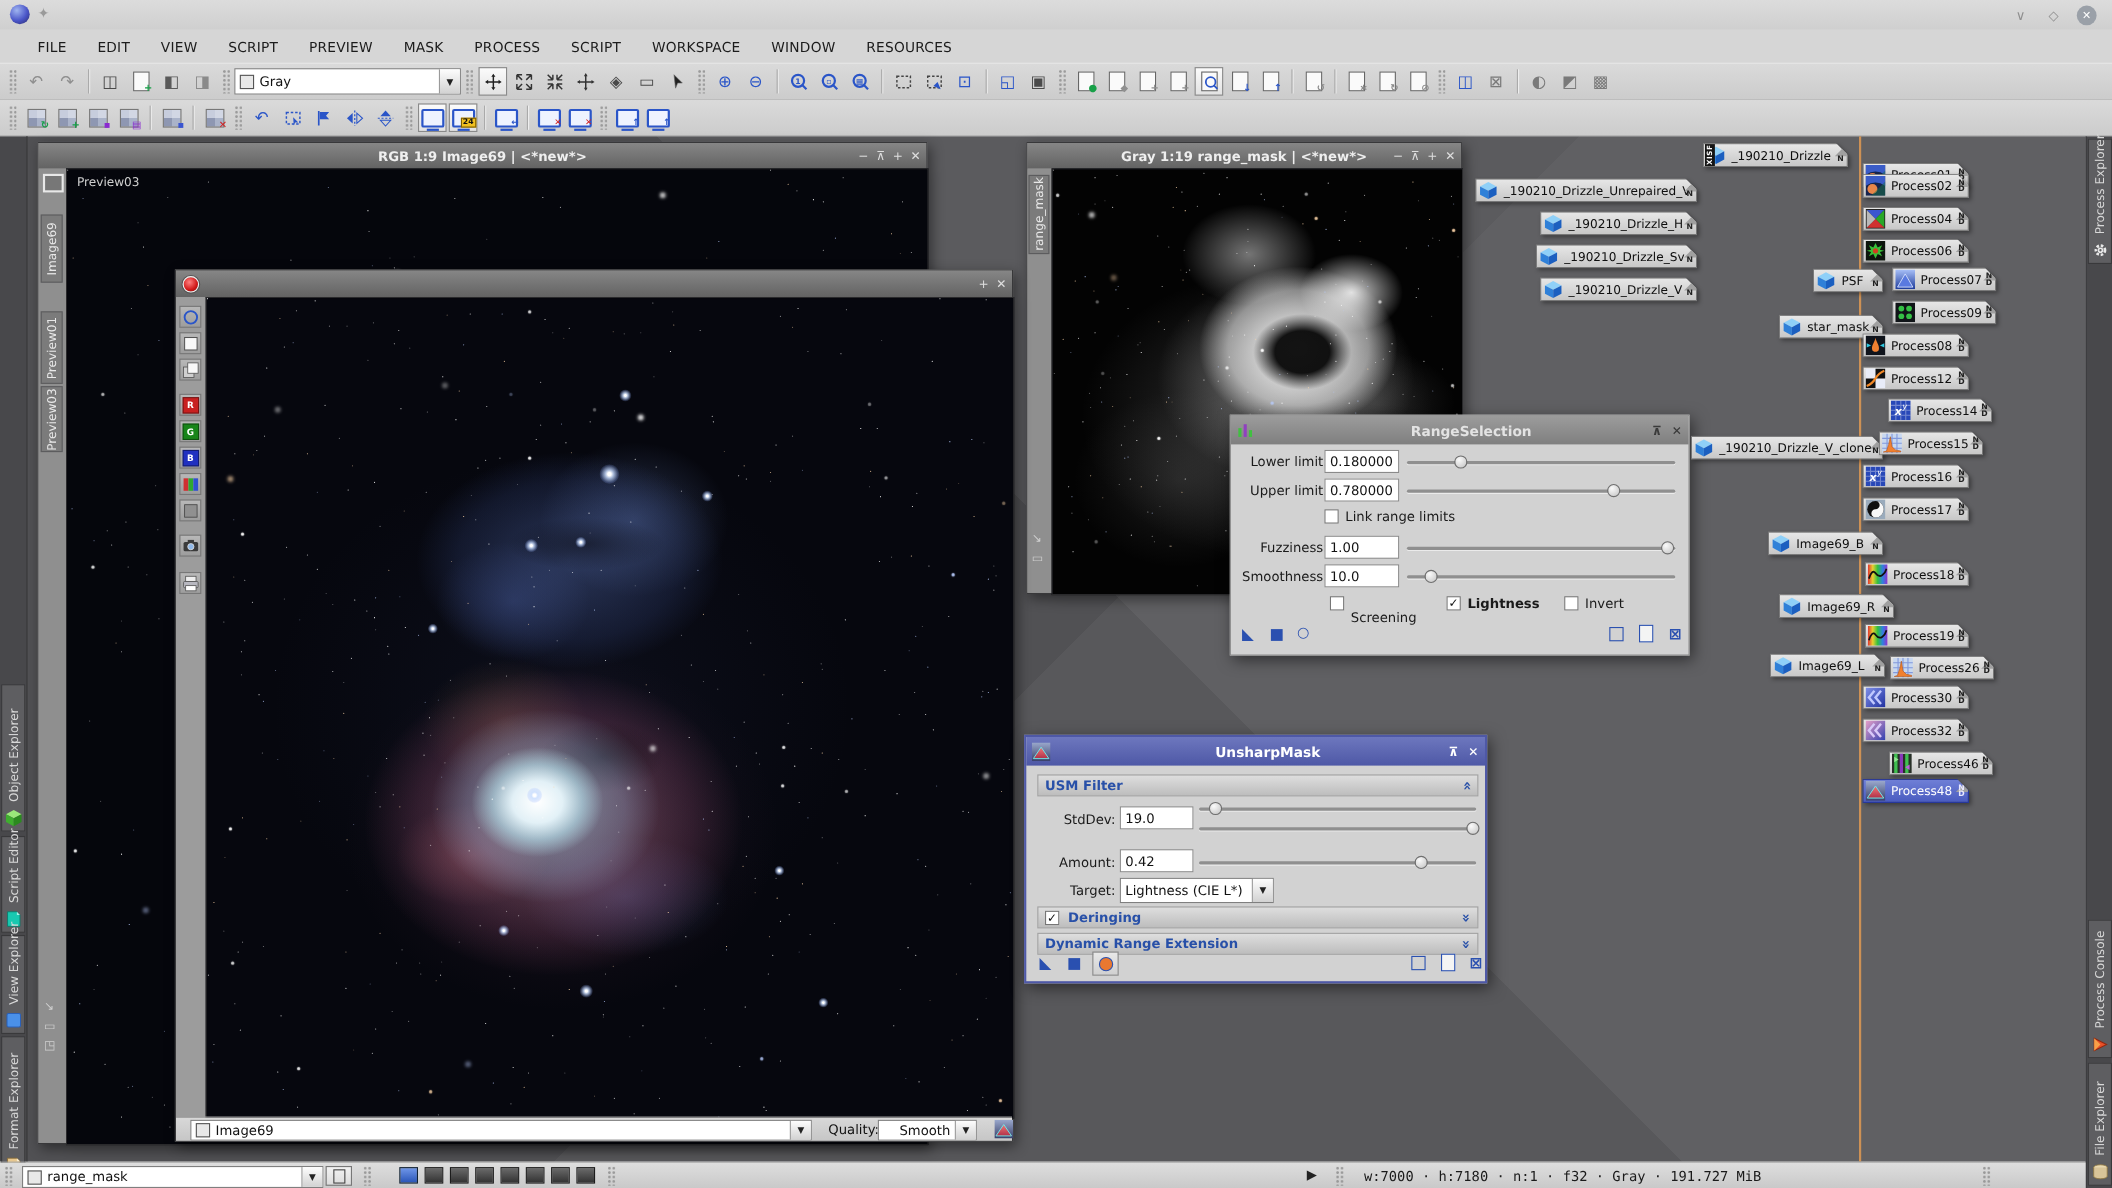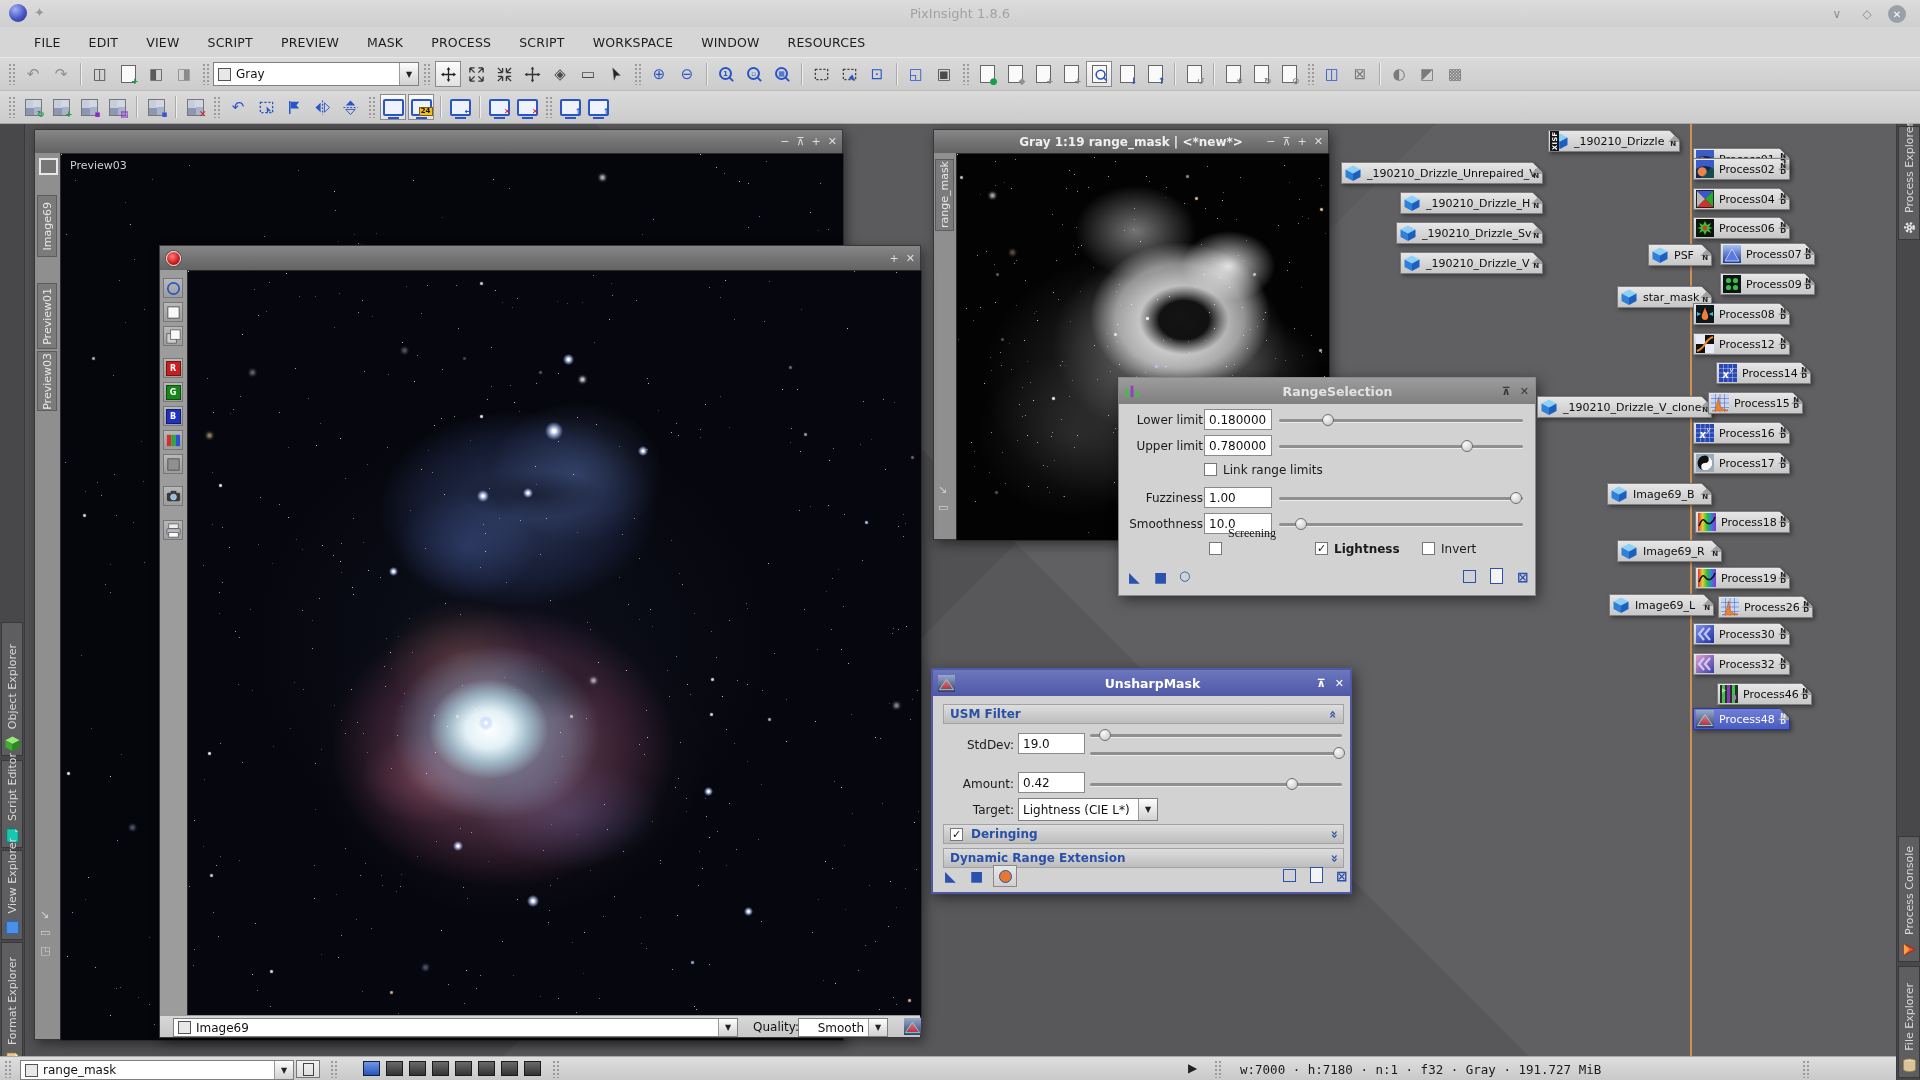--- a/index.html
+++ b/index.html
@@ -153,21 +153,20 @@
   .recdot{width:13px;height:13px;border-radius:50%;background:radial-gradient(circle at 40% 35%, #ff8080, #d01818 60%, #7a0808);border:1.5px solid #f0f0f0;box-shadow:0 0 0 1px #555;}
 </style>
 </head>
 <body>
 
 <div id="root">
 
   <div id="titlestrip">
     <div id="applogo"></div>
     <div id="appin">✦</div>
-    <div id="apptitle">PixInsight 1.8.6</div>
     <div class="winctl" style="right:74px;">∨</div>
     <div class="winctl" style="right:44px;">◇</div>
     <div class="winctl" id="ctl-close" style="right:14px;">✕</div>
   </div>
 
   <div id="menubar">
       <span class="menuitem">FILE</span>
       <span class="menuitem">EDIT</span>
       <span class="menuitem">VIEW</span>
       <span class="menuitem">SCRIPT</span>
@@ -561,20 +560,21 @@
           <svg viewBox="0 0 18 18" width="100%" height="100%">
             <ellipse cx="9" cy="4.5" rx="6.5" ry="2.5" fill="#e8d8b0" stroke="#907840" stroke-width="0.8"></ellipse>
             <path d="M2.5 4.5 V13 A6.5 2.5 0 0 0 15.5 13 V4.5" fill="#d8c498" stroke="#907840" stroke-width="0.8"></path>
           </svg>
         </span>
       </div>
     </div>
 
   <div class="win" id="rgb-win" style="left:34px;top:129px;width:809px;height:911px;">
     <div class="wtitle">
+      <div class="t">RGB 1:9 Image69 | &lt;*new*&gt;</div>
       <div class="wbtns" id="rgb-btns">
           <span class="wbtn">−</span>
           <span class="wbtn">⊼</span>
           <span class="wbtn">+</span>
           <span class="wbtn">✕</span>
         </div>
     </div>
     <div class="vstrip" id="rgb-strip" style="top:23px;height:886px;">
         <div style="position: absolute; left: 4px; top: 5px; width: 15px; height: 13px; border: 2px solid rgb(232, 232, 232); background: rgb(119, 119, 119);"></div>
         <div class="vstriptab" style="top: 42px; height: 62px;">
@@ -771,21 +771,21 @@
       <div class="tr"></div>
         <div class="th" style="left: calc(97% - 6px);"></div>
     </div>
     <div class="dlbl" style="left:8px;top:139px;width:80px;">Smoothness:</div>
     <div class="dedit" style="left:85px;top:135px;width:68px;height:21px;">10.0</div>
     <div class="slider" style="left:160px;top:139px;width:244px;">
       <div class="tr"></div>
         <div class="th" style="left: calc(9% - 6px);"></div>
     </div>
     <span class="cb" style="left:90px;top:164px;"></span>
-    <div class="cblbl" style="left:109px;top:148px;font-family:Liberation Serif, serif;">Screening</div>
+    <div class="cblbl" style="left:109px;top:176px;">Screening</div>
     <span class="cb" style="left:196px;top:164px;">✓</span>
     <div class="cblbl" style="left:215px;top:164px;font-weight:bold;">Lightness</div>
     <span class="cb" style="left:303px;top:164px;"></span>
     <div class="cblbl" style="left:322px;top:164px;">Invert</div>
     <div class="dbot" style="left:10px;top:192px;">◣</div>
     <div class="dbot" style="left:35px;top:192px;">■</div>
     <div class="dbot" style="left:60px;top:191px;font-size:13px;">○</div>
     <div class="dbot" style="left:344px;top:192px;"><span class="sqbot" style="display:inline-block;"></span></div>
     <div class="dbot" style="left:371px;top:190px;"><span class="pagebot" style="display:inline-block;"></span></div>
     <div class="dbot" style="left:398px;top:192px;font-weight:bold;">⊠</div>

